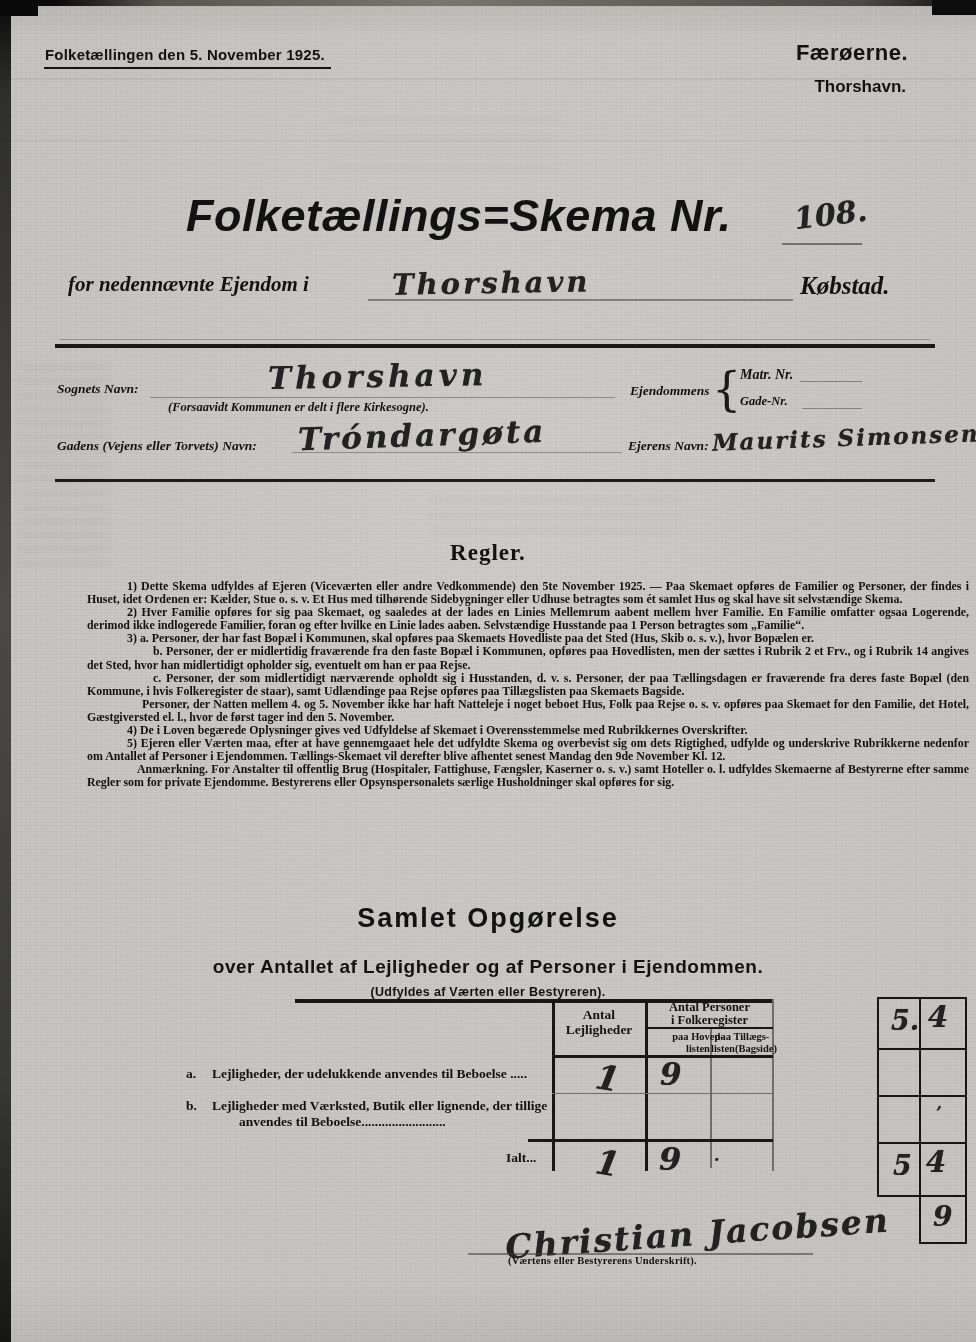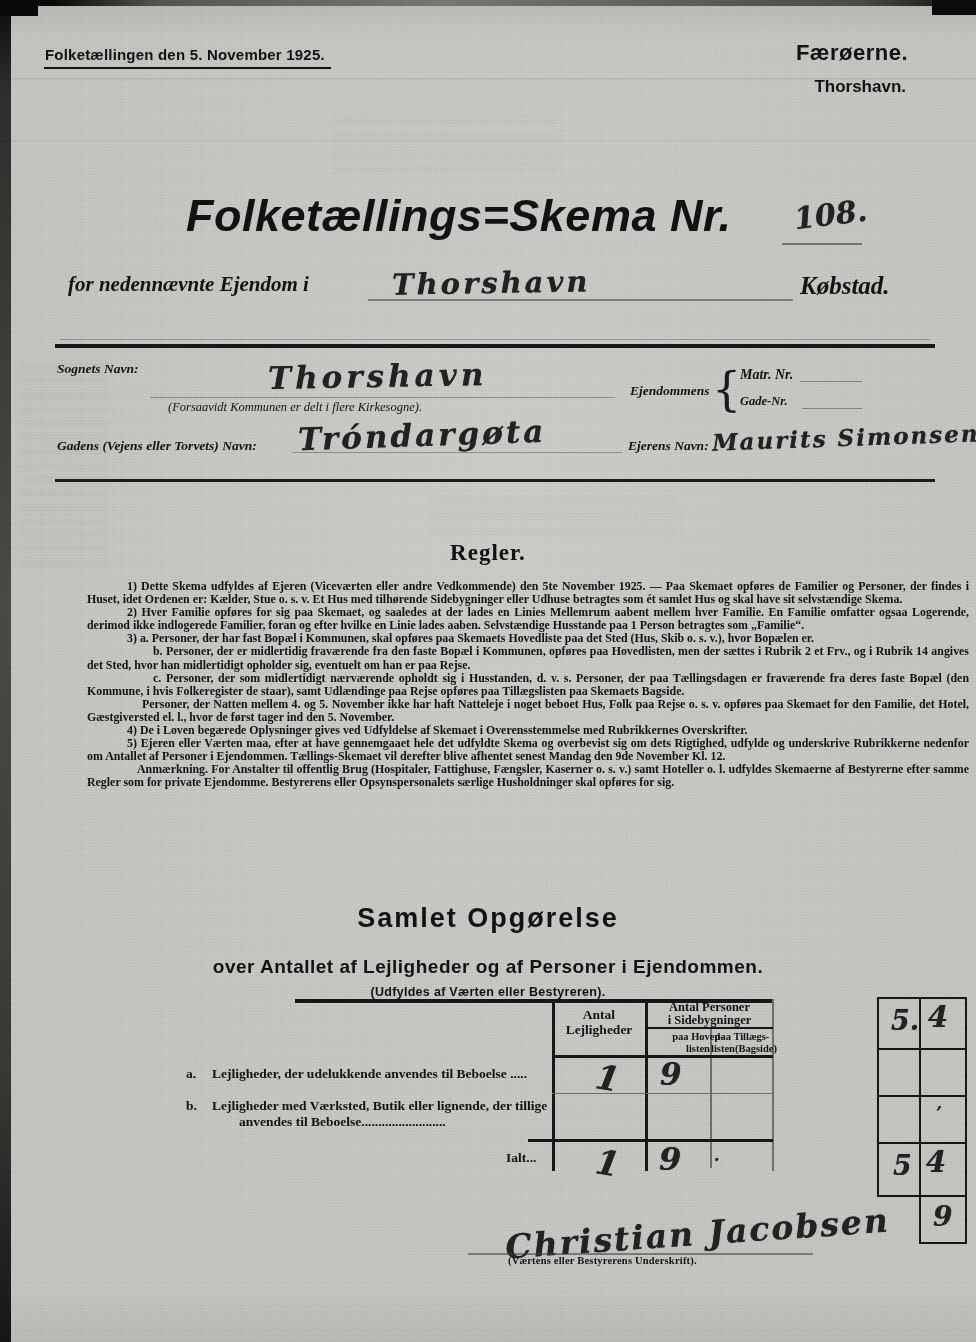--- a/index.html
+++ b/index.html
@@ -38,24 +38,24 @@
   .title-no{left:794px;top:197px;font-size:30px;transform:rotate(-7deg);}
   .title-no-line{left:782px;top:243px;width:80px;height:2px;background:rgba(30,30,30,.5);}
   .sub-prefix{left:68px;top:272px;font-style:italic;font-weight:bold;font-size:21px;white-space:nowrap;}
   .sub-line{left:368px;top:299px;width:425px;height:1.5px;background:rgba(40,40,40,.45);}
   .sub-hand{left:392px;top:266px;font-size:29px;letter-spacing:3px;transform:rotate(-1deg);}
   .sub-suffix{left:800px;top:272px;font-style:italic;font-weight:bold;font-size:25px;}
   .divider1{left:55px;top:344px;width:880px;height:3.5px;background:#191919;}
   .divider1b{left:60px;top:339px;width:870px;height:1px;background:rgba(0,0,0,.25);}
   
   .flabel{font-style:italic;font-weight:bold;font-size:13.5px;white-space:nowrap;}
-  .sogn-label{left:57px;top:361px;}
+  .sogn-label{left:57px;top:381px;}
   .sogn-line{left:150px;top:397px;width:465px;height:1px;background:rgba(50,50,50,.4);}
   .sogn-hand{left:268px;top:358px;font-size:31px;letter-spacing:4px;transform:rotate(-1deg);}
-  .sogn-note{left:168px;top:400px;font-style:italic;font-weight:normal;font-size:12.5px;white-space:nowrap;}
+  .sogn-note{left:168px;top:400px;font-style:italic;font-weight:bold;font-size:12.5px;white-space:nowrap;}
   .ejendommens-label{left:630px;top:383px;}
   .field-brace{left:712px;top:362px;font-size:46px;font-weight:400;font-family:"DejaVu Serif",serif;color:#1a1a1a;}
   .matr-label{left:740px;top:367px;font-style:italic;font-weight:bold;font-size:14px;}
   .matr-line{left:800px;top:381px;width:62px;height:1px;background:rgba(50,50,50,.45);}
   .gadenr-label{left:740px;top:394px;font-style:italic;font-weight:bold;font-size:12.5px;}
   .gadenr-line{left:802px;top:408px;width:60px;height:1px;background:rgba(50,50,50,.45);}
   .gade-label{left:57px;top:438px;}
   .gade-line{left:292px;top:452px;width:330px;height:1px;background:rgba(50,50,50,.4);}
   .gade-hand{left:298px;top:417px;font-size:31px;letter-spacing:3px;transform:rotate(-2deg);}
   .ejer-label{left:628px;top:438px;}
@@ -174,21 +174,21 @@
   <div class="ln" style="left:552px;top:1055px;width:221px;height:2.5px"></div>
   <div class="ln thin" style="left:552px;top:1093px;width:221px;height:1px"></div>
   <div class="ln" style="left:528px;top:1139px;width:245px;height:3px"></div>
 
   <div class="th" style="left:552px;top:1007px;width:94px">
     <div>Antal</div>
     <div>Lejligheder</div>
   </div>
   <div class="th" style="left:646px;top:1001px;width:127px;font-size:12.5px;line-height:13px">
     <div>Antal Personer</div>
-    <div>i Sidebygninger</div>
+    <div>i Folkeregister</div>
   </div>
   <div class="th-sub" style="left:656px;top:1031px;width:84px">
     <div>paa Hoved-</div>
     <div>listen</div>
   </div>
   <div class="th-sub" style="left:711px;top:1031px;width:62px">
     <div>paa Tillægs-</div>
     <div>listen(Bagside)</div>
   </div>
 

